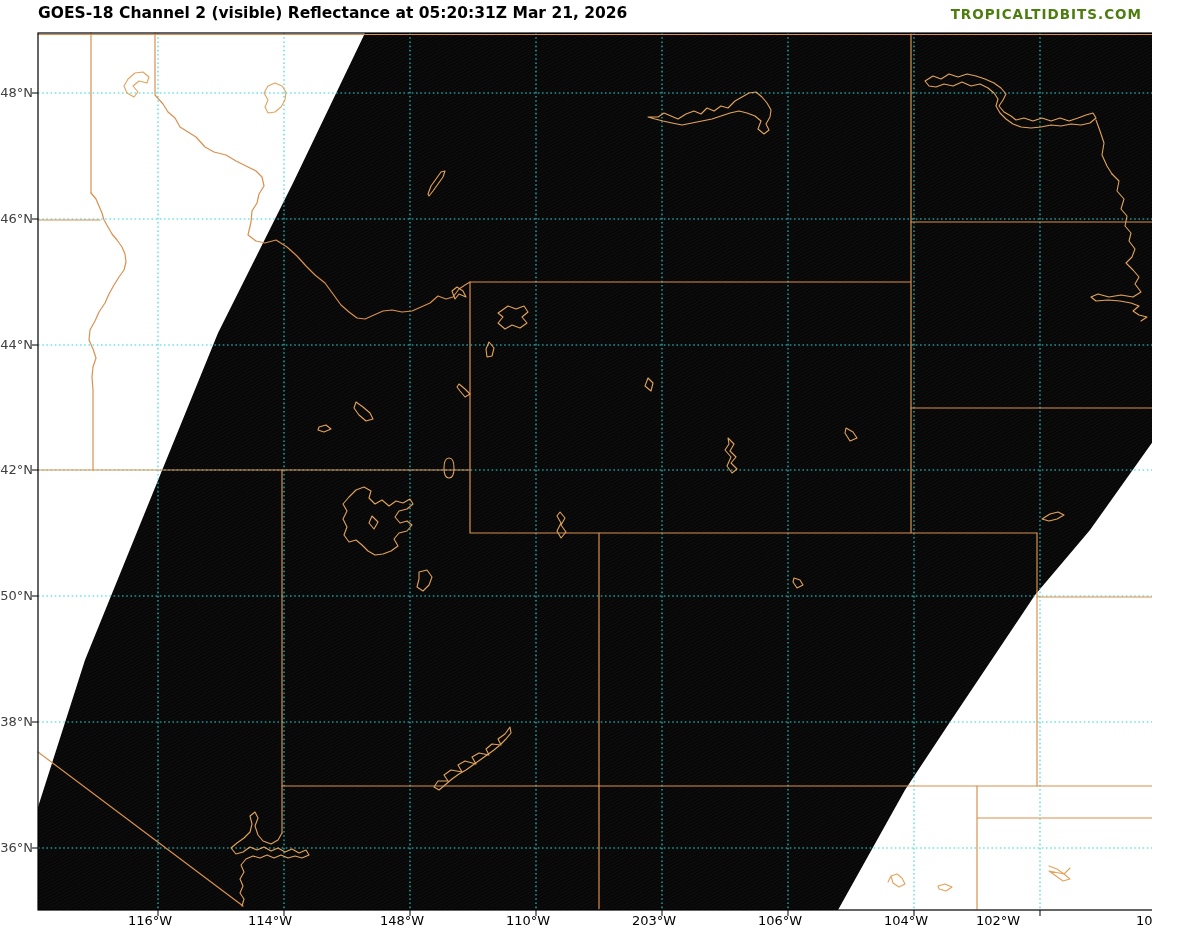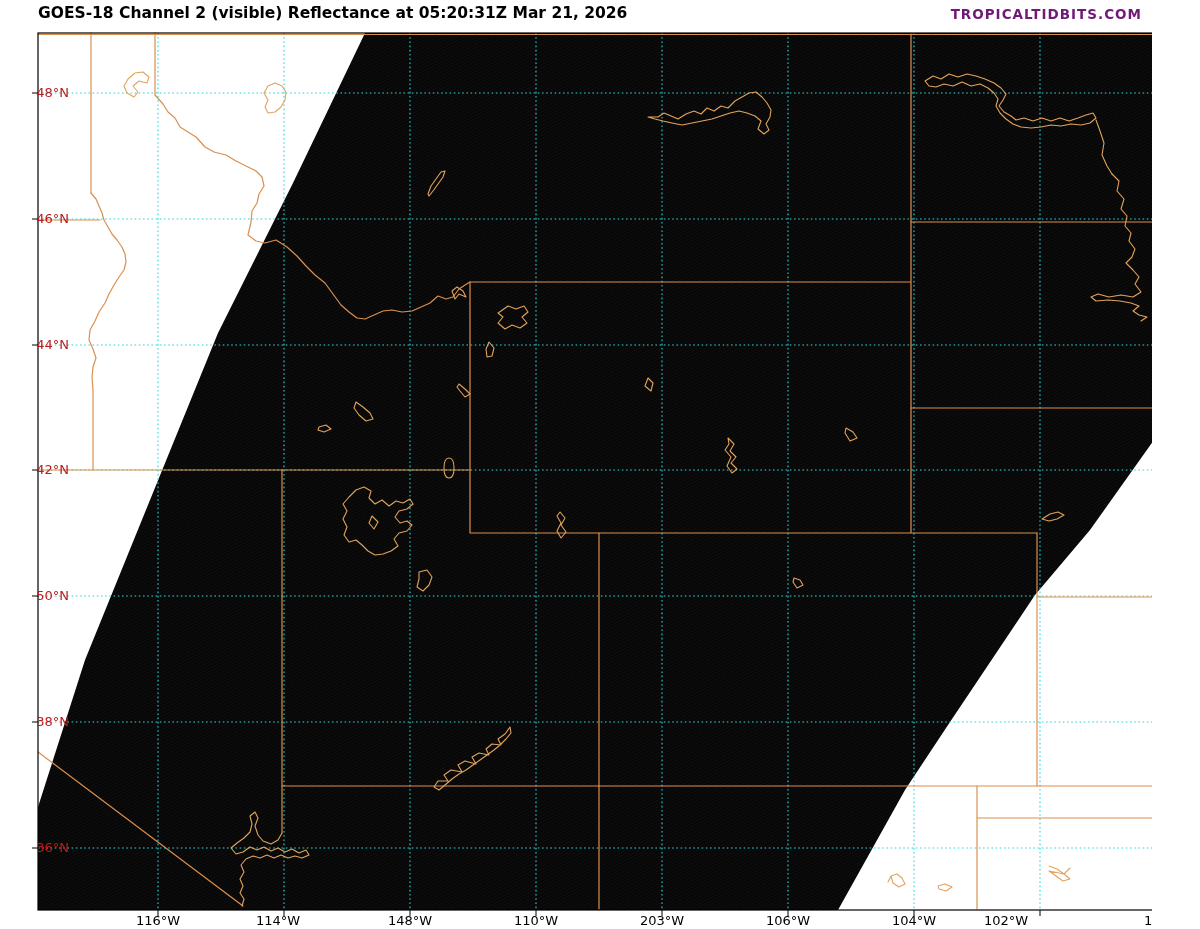--- a/index.html
+++ b/index.html
@@ -1,22 +1,22 @@
 <!DOCTYPE html>
 <html><head>
 <meta charset="utf-8">
 <style>
   html,body{margin:0;padding:0;background:#fff;}
   #stage{position:relative;width:1152px;height:929px;background:#fff;overflow:hidden;
          font-family:"DejaVu Sans","Liberation Sans",sans-serif;}
   #map-svg{position:absolute;left:0;top:0;}
   .page-title{position:absolute;left:38px;top:4px;font-size:15.5px;font-weight:bold;color:#000;white-space:nowrap;}
-  .watermark{position:absolute;right:10px;top:6px;font-size:13.5px;font-weight:bold;color:#701a75;letter-spacing:1px;white-space:nowrap;}
-  .lat-label{position:absolute;left:0;width:33px;text-align:right;font-size:13px;color:#b91c1c;line-height:14px;padding-left:36px;}
-  .lon-label{position:absolute;width:60px;text-align:center;font-size:13px;color:#000;line-height:14px;top:914px;}
+  .watermark{position:absolute;right:10px;top:6px;font-size:13.5px;font-weight:bold;color:#4d7c0f;letter-spacing:1px;white-space:nowrap;}
+  .lat-label{position:absolute;left:0;width:33px;text-align:right;font-size:13px;color:#404040;line-height:14px;}
+  .lon-label{position:absolute;width:60px;text-align:left;font-size:13px;color:#000;line-height:14px;top:914px;}
 </style>
 </head>
 <body>
 
 <div id="stage">
 
   <div class="page-title">GOES-18 Channel 2 (visible) Reflectance at 05:20:31Z Mar 21, 2026</div>
   <div class="watermark">TROPICALTIDBITS.COM</div>
 
   <svg id="map-svg" width="1200" height="929" viewBox="0 0 1200 929">

